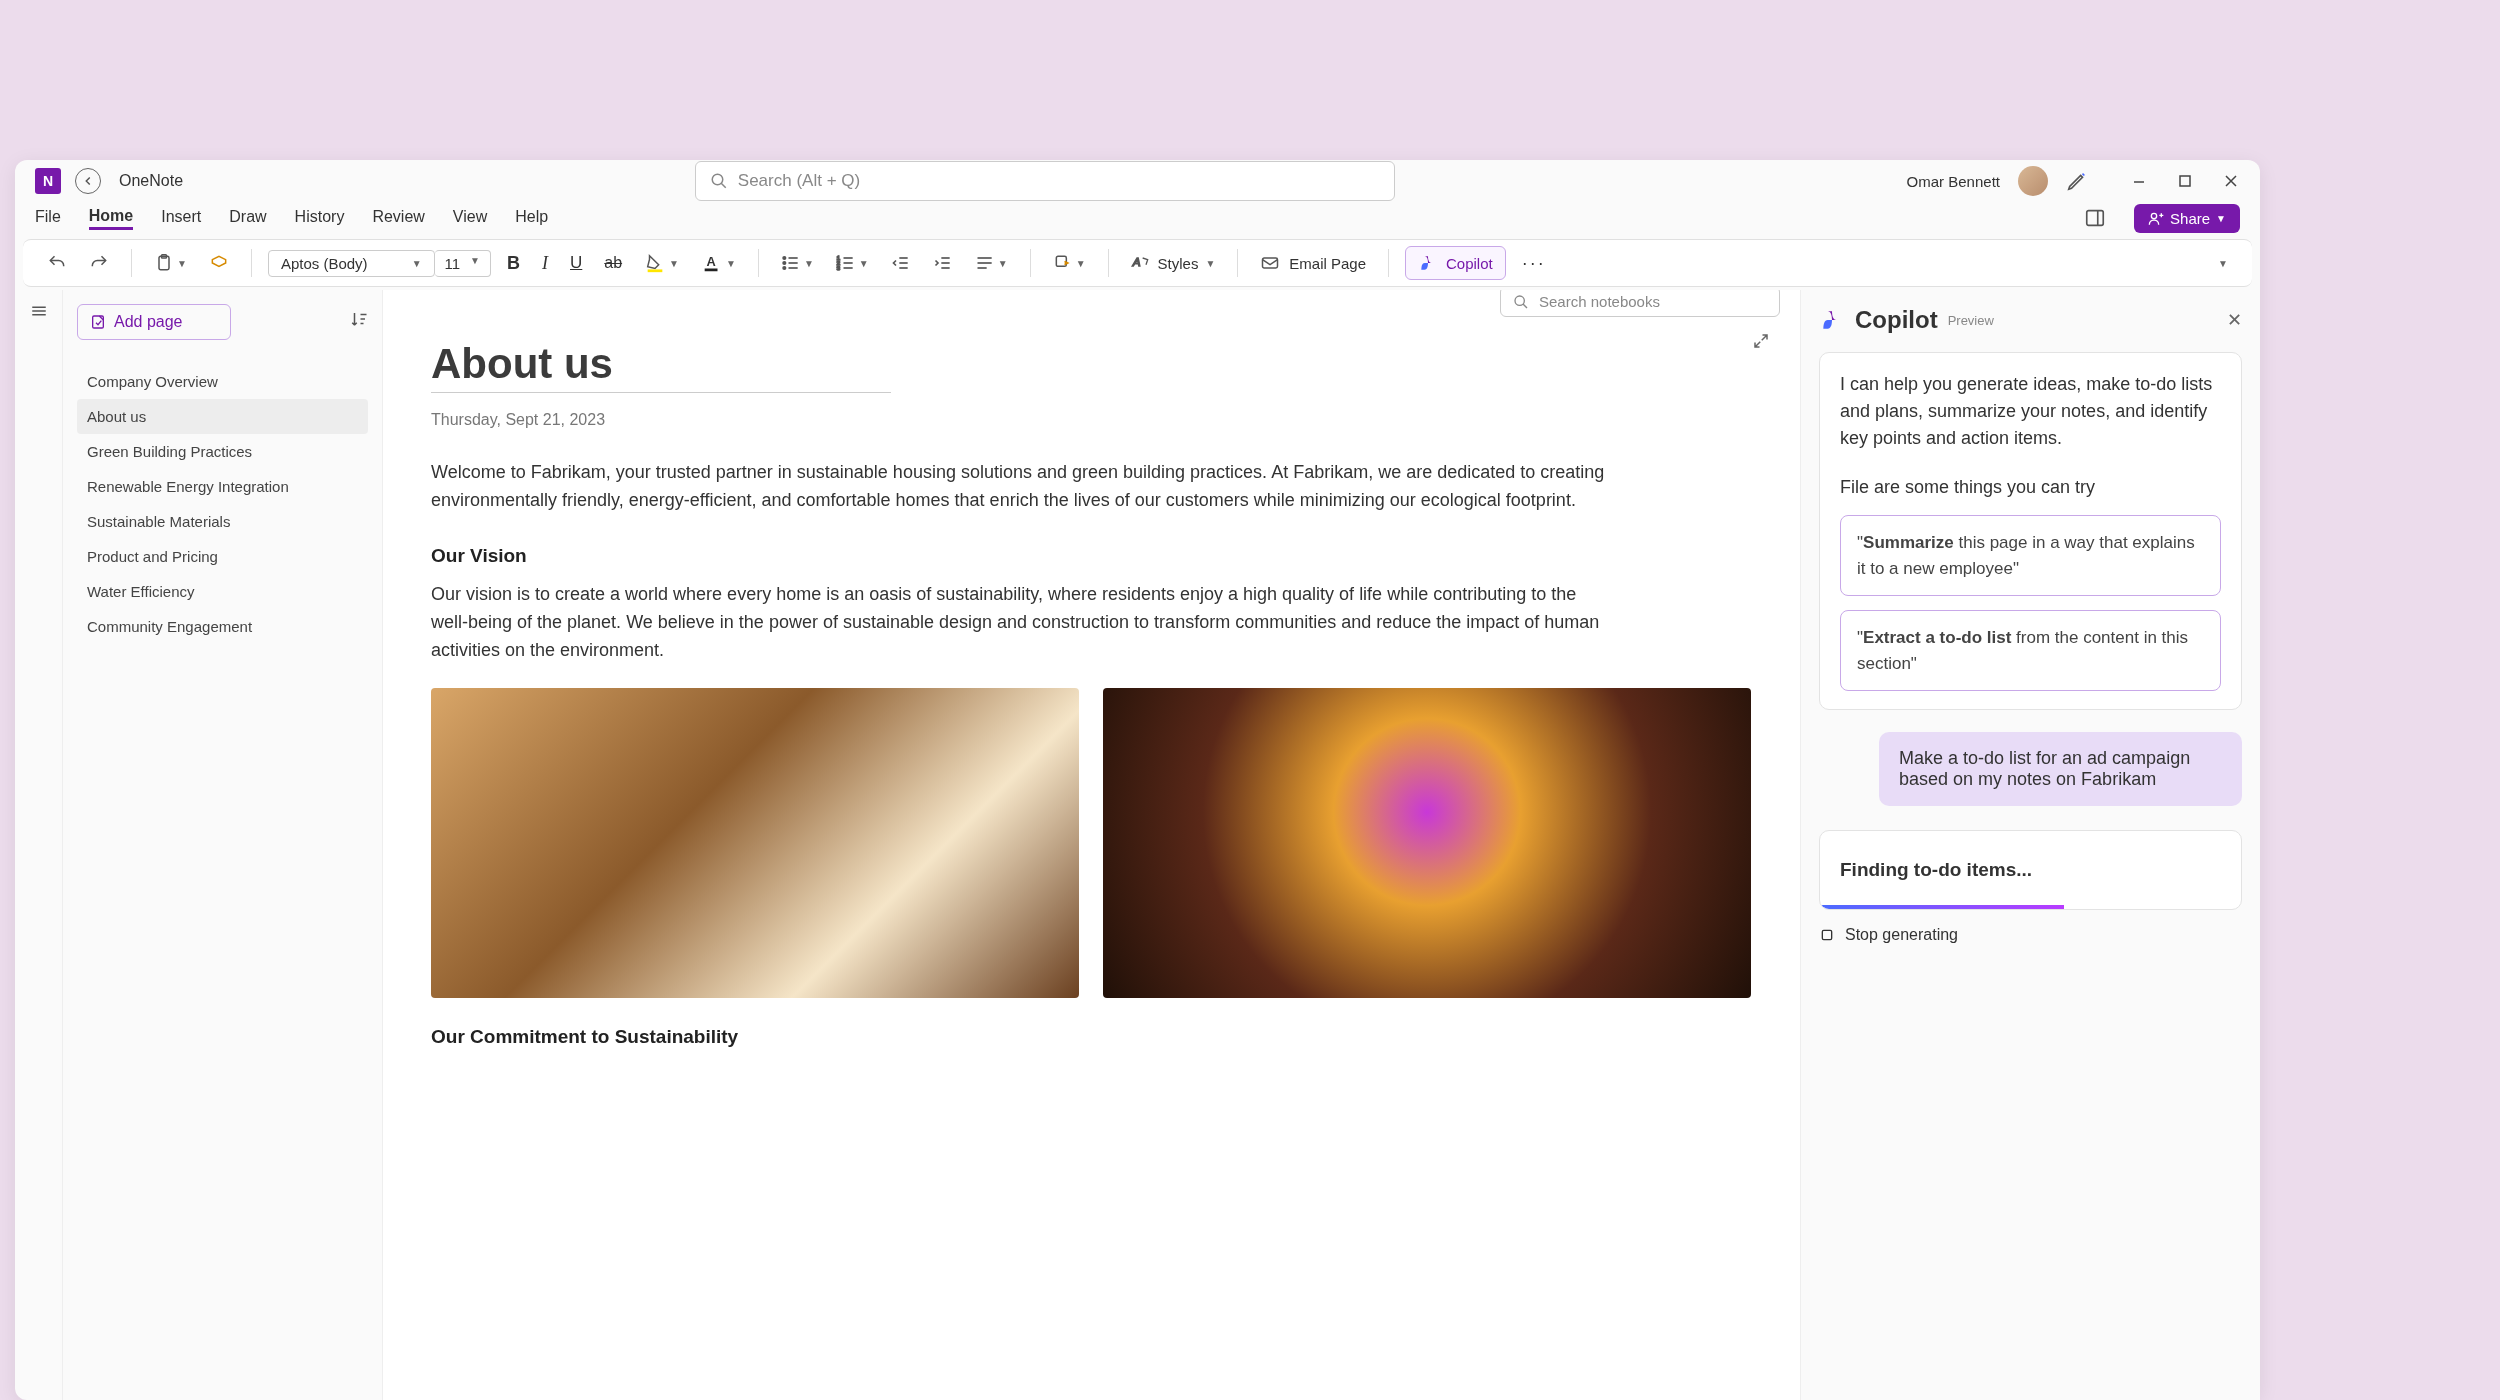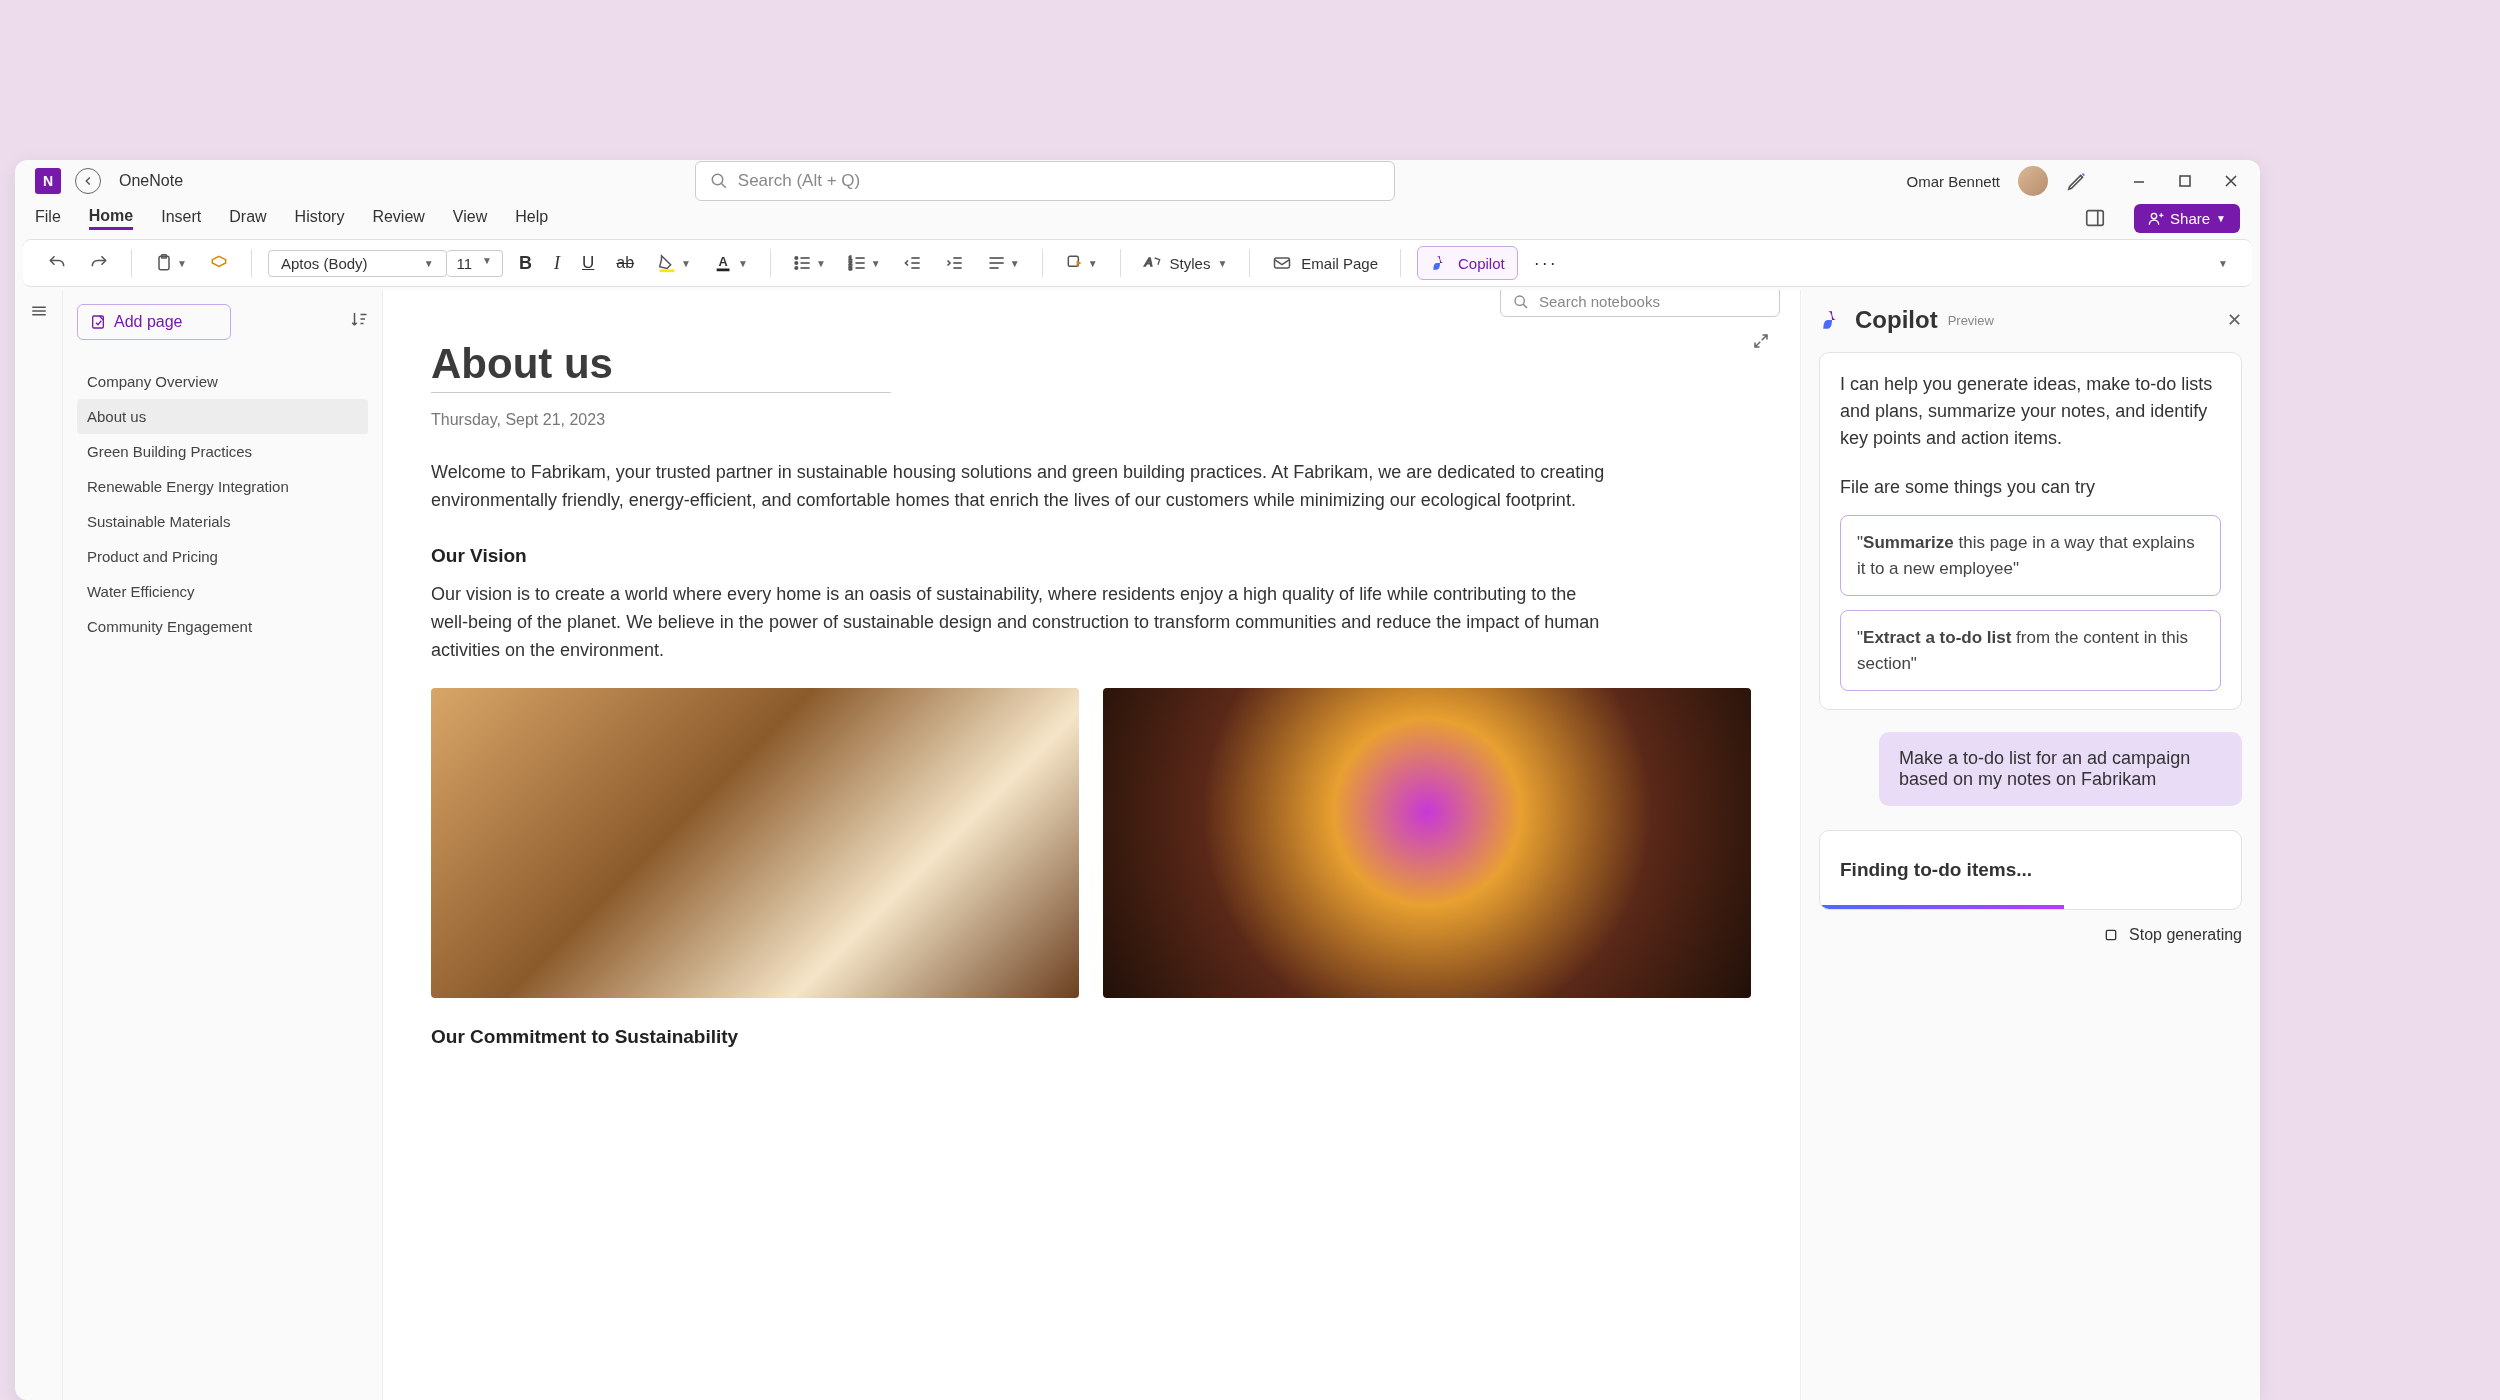--- a/index.html
+++ b/index.html
@@ -21,21 +21,21 @@
 .menubar{height:36px;display:flex;align-items:center;padding:0 20px;gap:28px;font-size:16px;color:#333}
 .menubar .tab{cursor:pointer;padding-bottom:2px}
 .menubar .tab.active{border-bottom:3px solid #7719AA;font-weight:600}
 .menubar .spacer{flex:1}
 .menubar .panelbtn{width:22px;height:22px}
 .sharebtn{background:#7719AA;color:#fff;padding:6px 14px;border-radius:6px;display:flex;align-items:center;gap:6px;font-size:15px}
 
 .ribbon{height:48px;background:#fff;border-top:1px solid #e0e0e0;border-bottom:1px solid #e0e0e0;display:flex;align-items:center;padding:0 18px;gap:10px;font-size:15px;color:#333;border-radius:8px;margin:3px 8px}
 .rbtn{display:flex;align-items:center;justify-content:center;padding:4px 6px;gap:3px;cursor:pointer}
 .rsep{width:1px;height:28px;background:#ddd;margin:0 6px}
-.fontsel{border:1px solid #ccc;border-radius:4px;padding:4px 12px;display:flex;align-items:center;gap:56px}
+.fontsel{border:1px solid #ccc;border-radius:4px;padding:4px 12px;display:flex;align-items:center;gap:44px}
 .sizesel{border:1px solid #ccc;border-radius:4px;padding:4px 10px;display:flex;gap:10px;border-left:none;margin-left:-10px}
 .copilot-rbtn{border:1px solid #c8a8e8;border-radius:6px;padding:6px 12px;display:flex;align-items:center;gap:8px;color:#7719AA;background:#faf5ff}
 .chev{font-size:10px;color:#666}
 
 .body{flex:1;display:flex;overflow:hidden}
 
 .sidebar-collapse{width:48px;border-right:1px solid #eee;display:flex;justify-content:center;padding-top:12px}
 
 .pagelist{width:320px;border-right:1px solid #eee;padding:14px}
 .addpage{border:1px solid #c8a8e8;border-radius:6px;padding:8px 12px;display:flex;align-items:center;gap:8px;color:#7719AA;width:154px;cursor:pointer}
@@ -61,21 +61,21 @@
 .copilot-pane{width:460px;border-left:1px solid #eee;background:#fafafa;display:flex;flex-direction:column;padding:16px 18px}
 .cp-head{display:flex;align-items:center;gap:10px}
 .cp-head .cptitle{font-size:24px;font-weight:700;color:#333}
 .cp-head .preview{font-size:13px;color:#888}
 .cp-head .close{margin-left:auto;font-size:18px;color:#666;cursor:pointer}
 .cp-card{background:#fff;border:1px solid #e3e3e3;border-radius:10px;padding:18px 20px;margin-top:18px;font-size:18px;color:#333;line-height:1.5}
 .cp-sugg{border:1.5px solid #c8a8e8;border-radius:8px;padding:14px 16px;margin-top:14px;color:#444;font-size:17px;cursor:pointer}
 .cp-user{background:#E8DCF7;border-radius:10px;padding:16px 20px;margin-top:22px;margin-left:60px;font-size:18px;color:#333}
 .cp-status{background:#fff;border:1px solid #e3e3e3;border-radius:10px;padding:28px 20px;margin-top:24px;font-size:19px;font-weight:600;color:#333;position:relative;overflow:hidden}
 .cp-status .bar{position:absolute;bottom:0;left:0;height:4px;width:58%;background:linear-gradient(90deg,#4b6bff,#b83bff)}
-.stopgen{display:flex;align-items:center;justify-content:flex-end;gap:10px;margin-top:16px;font-size:16px;color:#333;cursor:pointer}
+.stopgen{display:flex;align-items:center;justify-content:flex-start;gap:10px;margin-top:16px;font-size:16px;color:#333;cursor:pointer}
 .cp-input{background:#fff;border:1px solid #ddd;border-radius:10px;padding:14px 18px 8px;margin-top:auto;margin-bottom:6px}
 .cp-input .ph{color:#999;font-size:17px;line-height:1.5}
 .cp-input .row{display:flex;align-items:center;margin-top:18px;gap:16px}
 .cp-input .row .send{margin-left:auto;color:#bbb;font-size:20px}
 svg{flex-shrink:0}
 </style>
 </head>
 <body>
 
 <div class="window">

